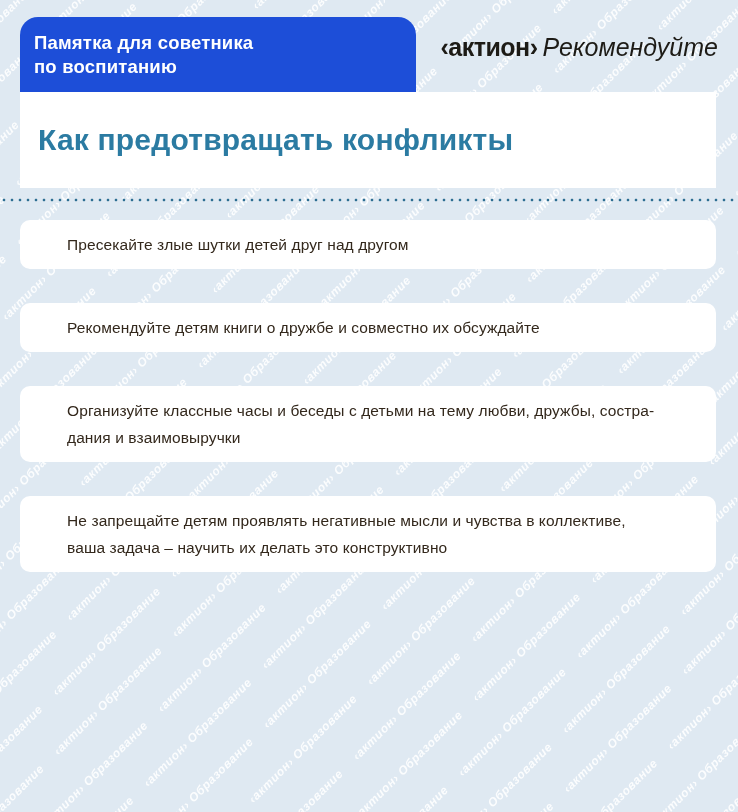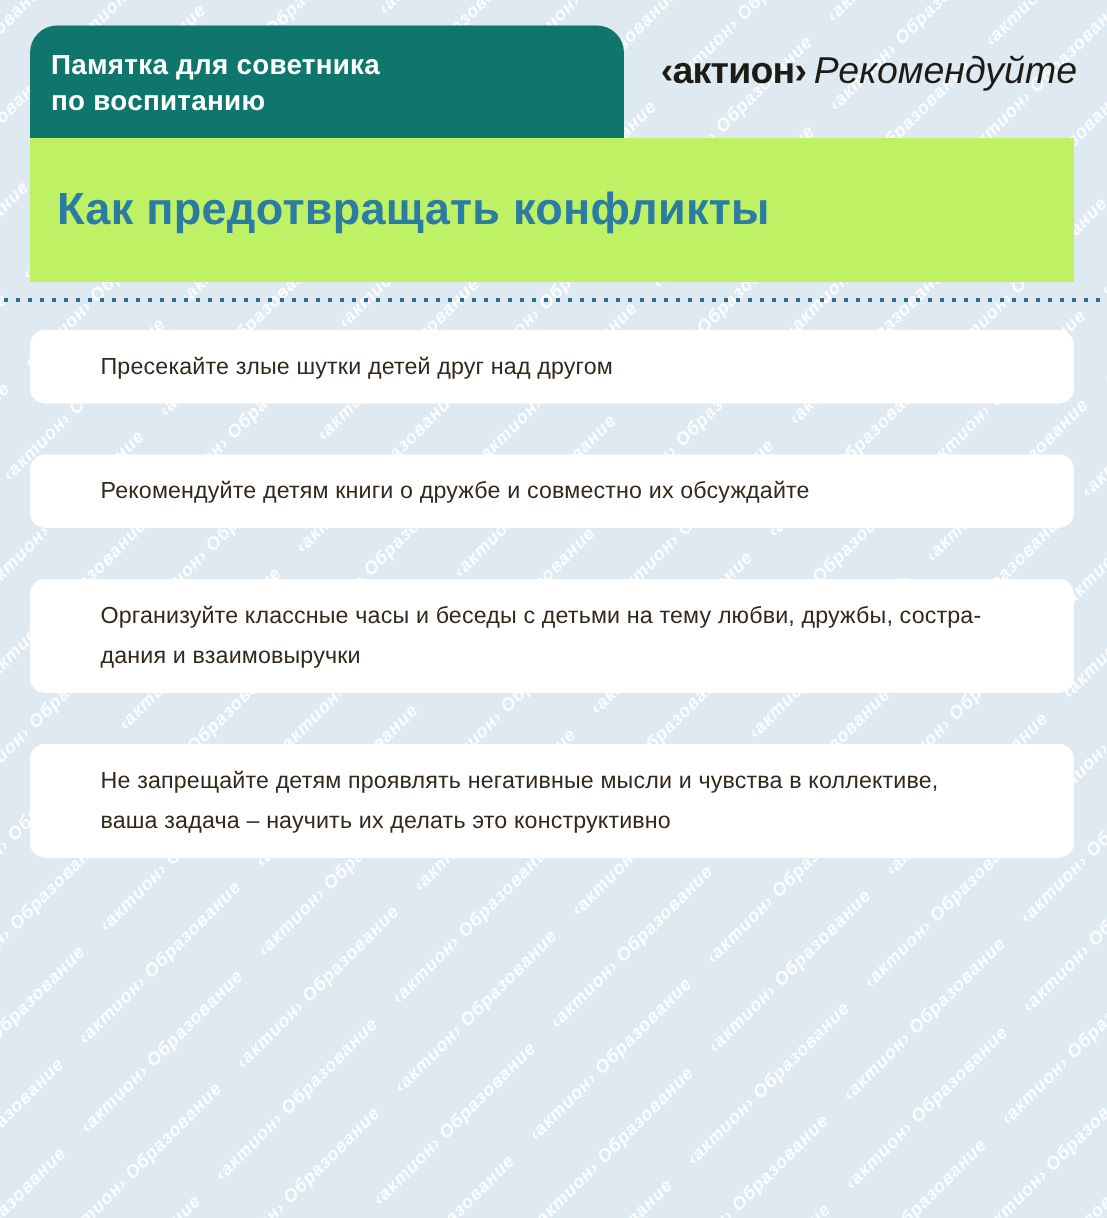--- a/index.html
+++ b/index.html
@@ -30,21 +30,21 @@
     height: 43px;
     line-height: 43px;
     overflow: hidden;
   }
 
   
   .header-badge {
     position: absolute;
     left: 20px; top: 17px;
     width: 396px; height: 75px;
-    background: #0f766e;
+    background: #1d4ed8;
     border-radius: 18px 18px 0 0;
     z-index: 2;
     box-sizing: border-box;
     padding: 14px 14px 0 14px;
   }
   .badge-text {
     color: #ffffff;
     font-size: 18.5px;
     font-weight: 700;
     line-height: 24px;
@@ -69,21 +69,21 @@
     font-style: italic;
     font-weight: 500;
     margin-left: 5px;
   }
 
   
   .title-box {
     position: absolute;
     left: 20px; top: 92px;
     width: 696px; height: 96px;
-    background: #bef264;
+    background: #ffffff;
     z-index: 1;
     display: flex;
     align-items: center;
     box-sizing: border-box;
     padding-left: 18px;
   }
   .page-title {
     margin: 0;
     color: #2b7ba2;
     font-size: 30px;

